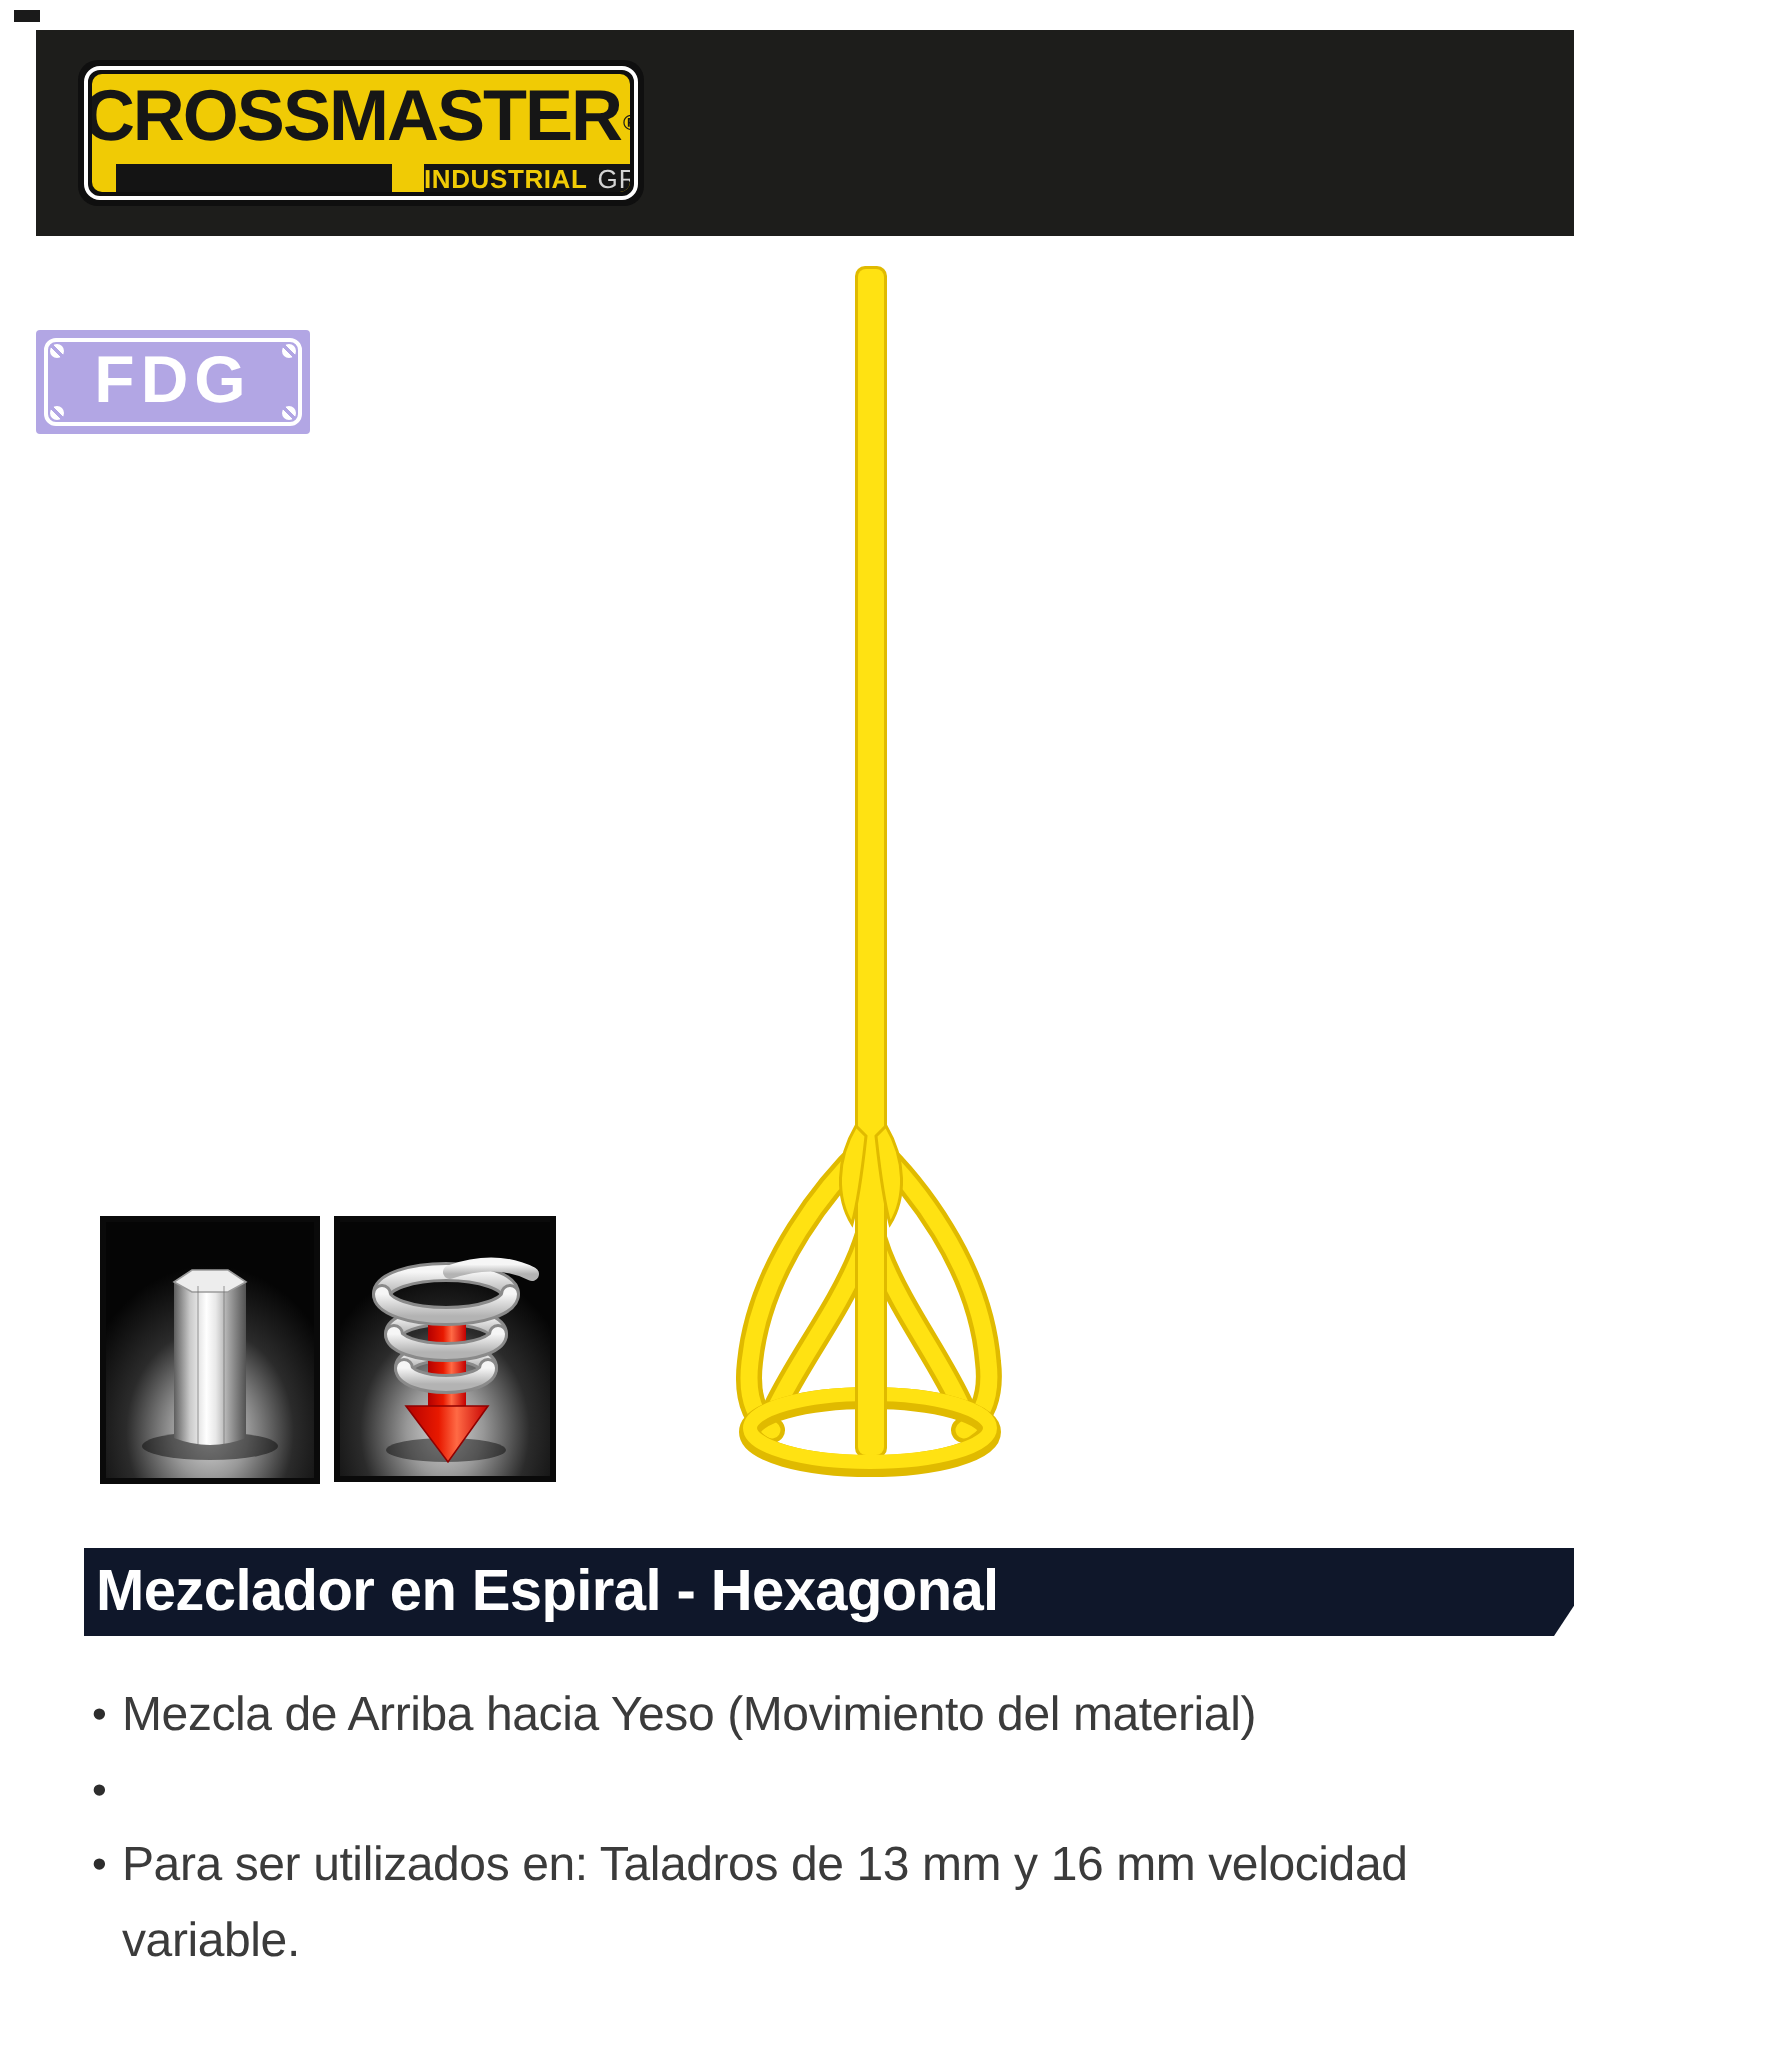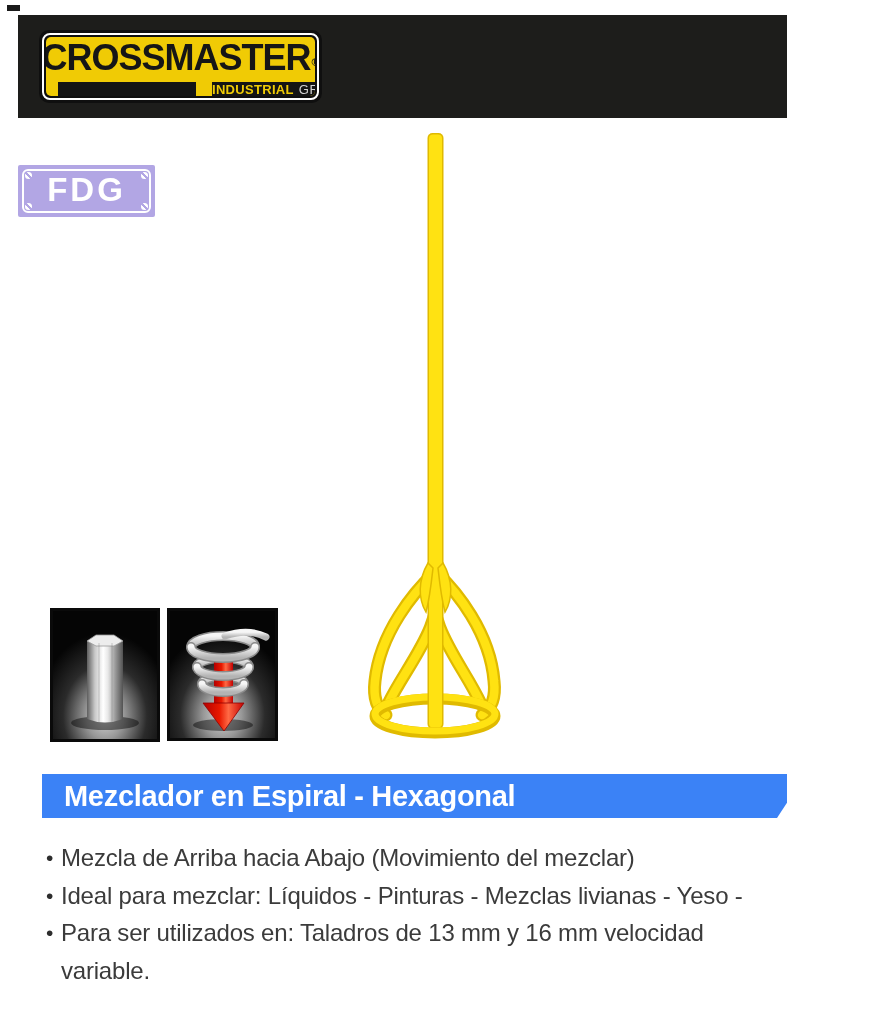--- a/index.html
+++ b/index.html
@@ -39,23 +39,23 @@
   
   .mixer{position:absolute;left:330px;top:125px;width:215px;height:635px;}
 
   
   .thumb{position:absolute;border:3px solid #0a0a0a;background:#000;}
   .thumb1{left:50px;top:608px;width:110px;height:134px;}
   .thumb2{left:167px;top:608px;width:111px;height:133px;}
   .thumb svg{display:block;width:100%;height:100%;}
 
   
-  .title-bar{position:absolute;left:42px;top:774px;width:764px;height:44px;background:#3b82f6;
+  .title-bar{position:absolute;left:42px;top:774px;width:764px;height:44px;background:#0f172a;
     clip-path:polygon(0 0,100% 0,calc(100% - 29px) 100%,0 100%);
-    display:flex;align-items:center;padding-left:22px;text-align:center;}
+    display:flex;align-items:center;padding-left:6px;text-align:center;}
   .title-bar span{color:#ffffff;font-weight:bold;font-size:29px;letter-spacing:-0.3px;}
   .title-accent{position:absolute;left:789px;top:776px;width:59px;height:42px;background:#f7d117;
     clip-path:polygon(24px 0,100% 0,100% 100%,0 100%);}
 
   
   .bullets{position:absolute;left:46px;top:839px;width:816px;}
   .bullet{display:flex;color:#3b3b3b;font-size:24px;line-height:37.5px;}
   .bullet .mark{width:15px;flex:0 0 15px;font-size:21px;color:#2d2d2d;}
   .bullet .txt{flex:1;letter-spacing:-0.2px;}
   .bullet .txt .l2{display:block;white-space:nowrap;}
@@ -206,28 +206,27 @@
 
   <div class="title-bar">
     <span>Mezclador en Espiral - Hexagonal</span>
   </div>
   <div class="title-accent"></div>
 
   <div class="bullets">
     <div class="bullet">
       <span class="mark">•</span>
       <div class="txt">
-        <span class="l1">Mezcla de Arriba hacia Abajo (Movimiento del mezclar)</span>
+        <span class="l1">Mezcla de Arriba hacia Yeso (Movimiento del material)</span>
         <span class="l2"></span>
       </div>
     </div>
     <div class="bullet">
       <span class="mark">•</span>
       <div class="txt">
-        <span class="l1">Ideal para mezclar: Líquidos - Pinturas - Mezclas livianas - Yeso -</span>
       </div>
     </div>
     <div class="bullet">
       <span class="mark">•</span>
       <div class="txt">
         <span class="l1">Para ser utilizados en: Taladros de 13 mm y 16 mm velocidad</span>
         <span class="l2">variable.</span>
       </div>
     </div>
   </div>

